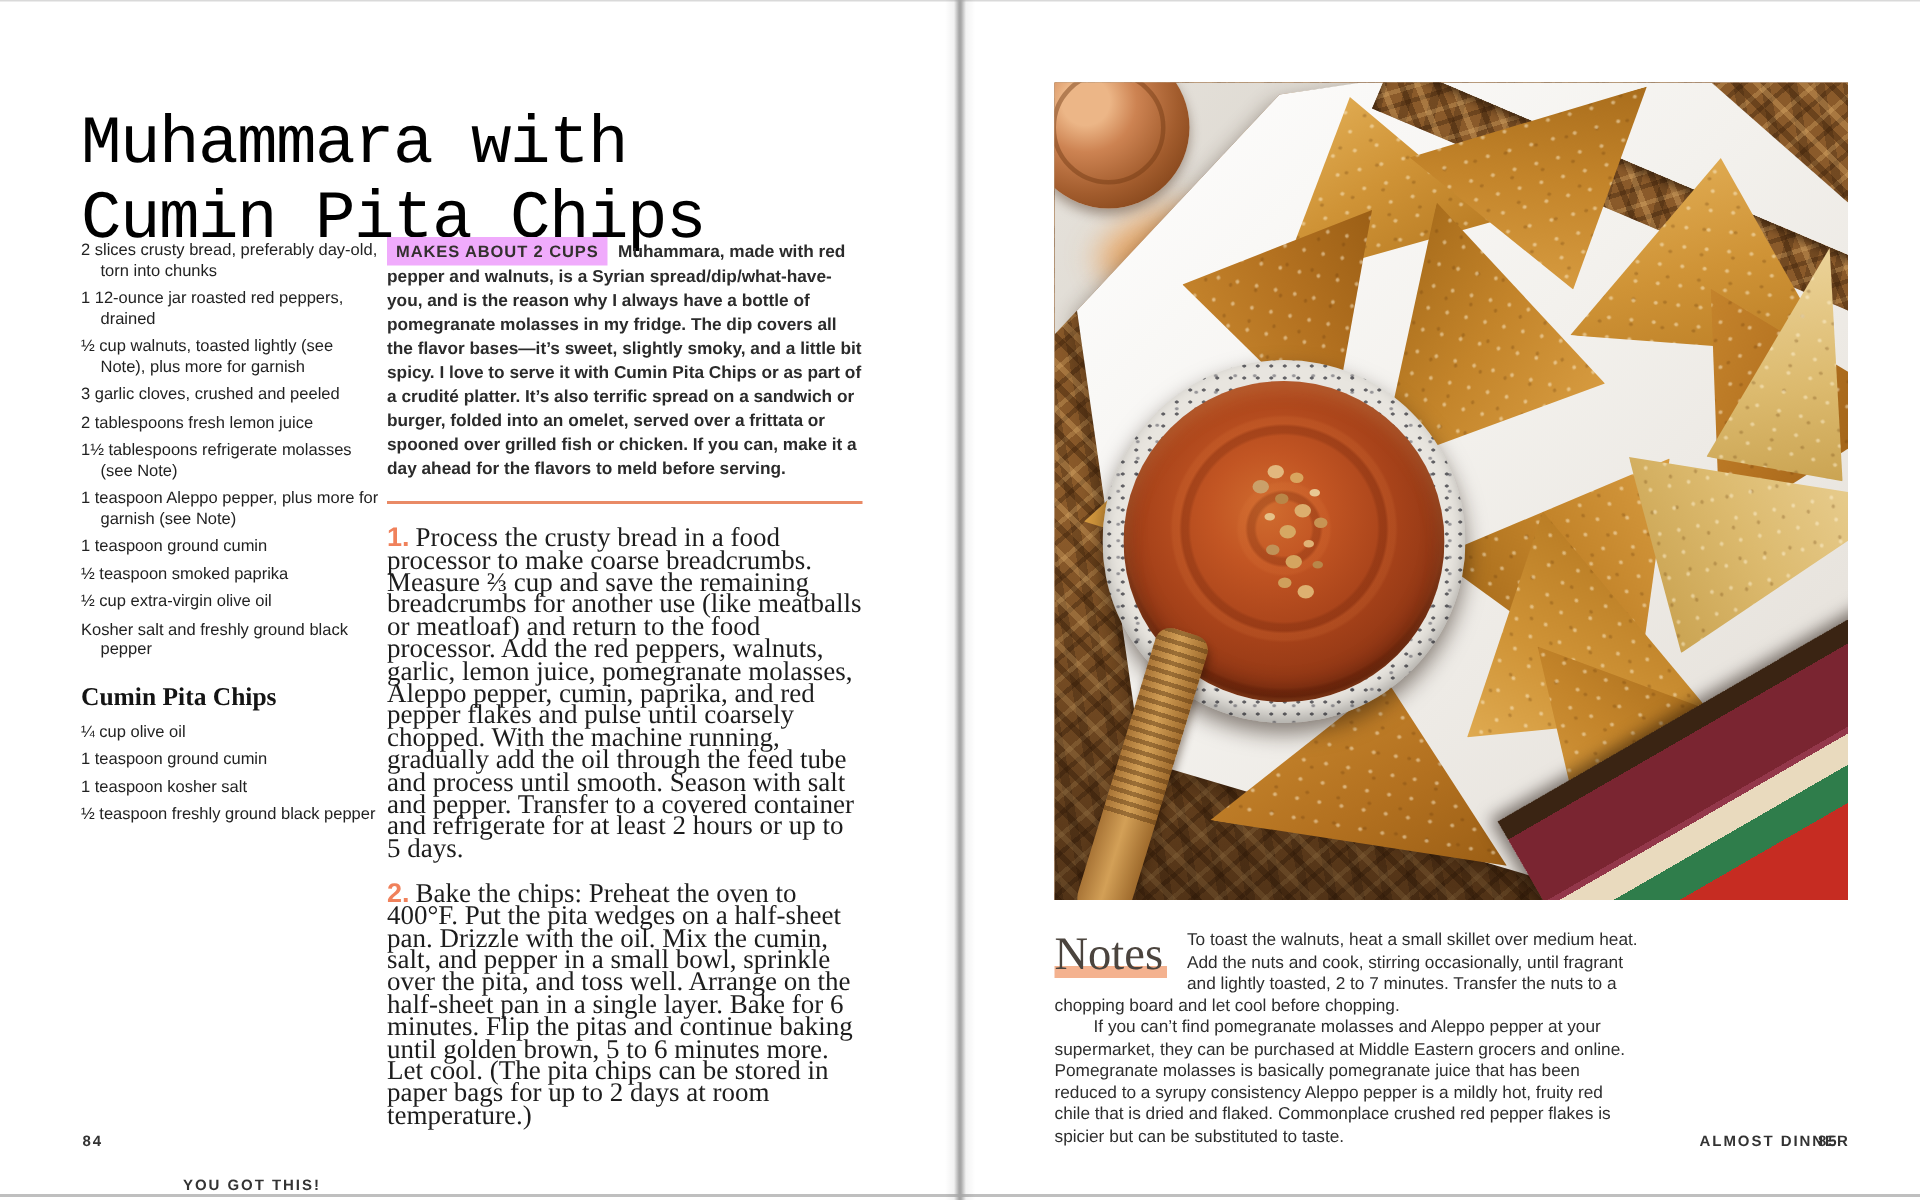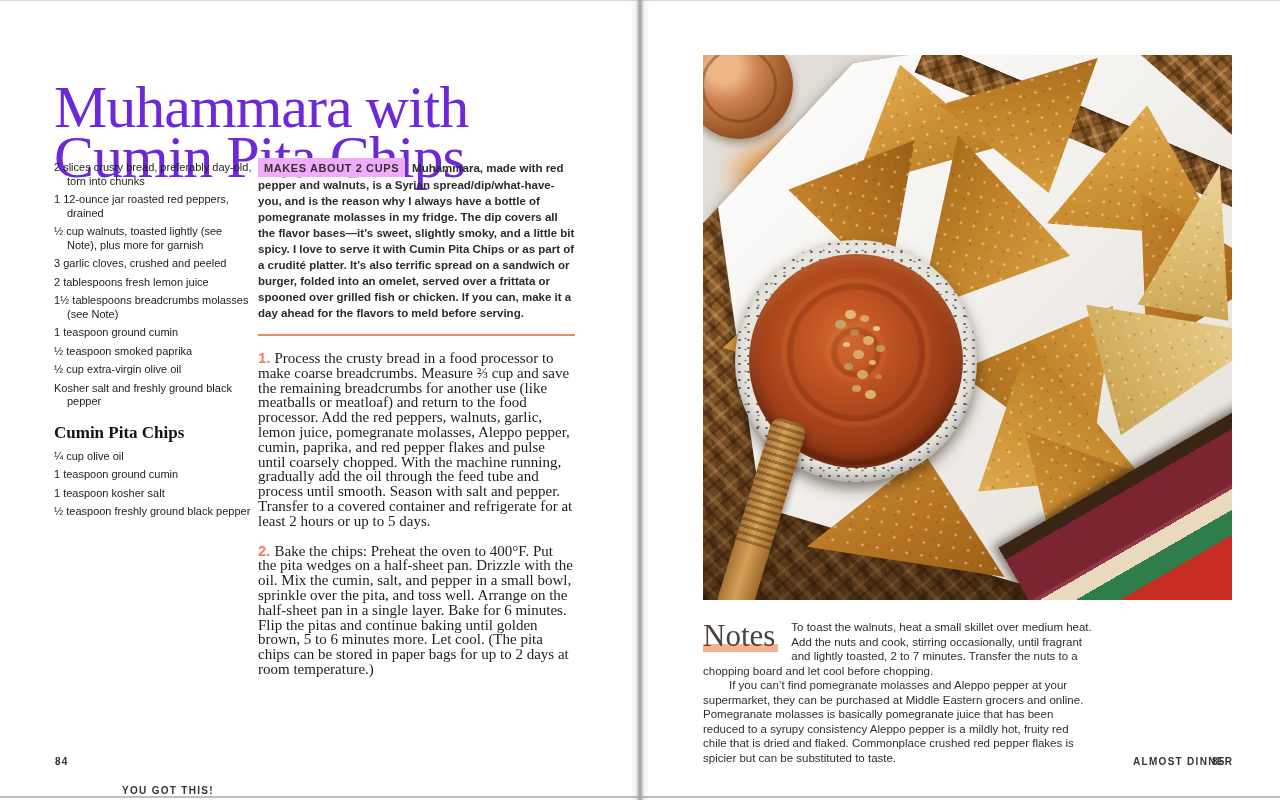--- a/index.html
+++ b/index.html
@@ -13,35 +13,35 @@
   .abs{position:absolute;}
 
   
   .edge-top{left:0;top:0;width:1280px;height:1px;background:#d9d9d9;}
   .edge-bottom{left:0;top:796px;width:1280px;height:2px;background:#bfbfbf;}
   .gutter{left:630px;top:0;width:20px;height:800px;
     background:linear-gradient(90deg,rgba(0,0,0,0) 0%,rgba(0,0,0,.05) 30%,#a6a6a6 47%,#a6a6a6 53%,rgba(0,0,0,.05) 70%,rgba(0,0,0,0) 100%);}
 
   
   .title{left:54px;top:42px;width:480px;
-    font-family:Liberation Serif, serif;font-weight:400;
-    font-size:60px;line-height:50px;letter-spacing:-1px;color:#6d28d9;}
+    font-family:Liberation Mono, monospace;font-weight:400;
+    font-size:45px;line-height:50px;letter-spacing:-1px;color:#000000;}
   .ing-col{left:54px;top:161px;width:200px;font-size:11px;line-height:13.5px;color:#222;}
   .ing-col ul{list-style:none;margin:0;padding:0;}
   .ing-col li{padding-left:13px;text-indent:-13px;margin:0 0 5px 0;}
   .sub-head{font-family:"Liberation Serif",serif;font-weight:700;
     font-size:17px;line-height:20px;color:#141414;margin:14px 0 7px 0;}
   .mid-col{left:258px;top:158px;width:317px;}
   .intro{margin:0;font-size:11.5px;line-height:16px;font-weight:700;color:#2b2b2b;}
   .badge{display:inline-block;background:#f0abfc;color:#33302e;
     font-size:11px;font-weight:700;letter-spacing:.6px;
     padding:2px 6px 1px 6px;margin-right:7px;}
   .rule{margin-top:13px;height:2px;background:#e98a66;width:100%;}
   .step{margin:15px 0 0 0;font-family:"Liberation Serif",serif;
-    font-size:15px;line-height:14.8px;color:#1d1d1d;}
+    font-size:18px;line-height:14.8px;color:#1d1d1d;}
   .step:first-of-type{margin-top:21px;}
   .step-num{font-family:"Liberation Sans",sans-serif;font-weight:700;color:#f0815b;margin-right:4px;}
   .footer{font-size:10px;font-weight:700;letter-spacing:1.3px;color:#333;top:756px;}
   .f-84{left:55px;} .f-ygt{left:122px;margin-top:29px;} .f-ad{left:1133px;} .f-85{left:1212px;text-align:right;}
 
   
   .notes{left:703px;top:620px;width:392px;font-size:11.5px;line-height:14.5px;color:#2e2e2e;}
   .notes-head{float:left;margin:1px 13px 0 0;
     font-family:"Liberation Serif",serif;font-size:31px;line-height:30px;color:#4b443e;
     background:linear-gradient(to top,rgba(0,0,0,0) 1px,#f4b28f 1px 9px,rgba(0,0,0,0) 9px);
@@ -150,21 +150,22 @@
     <span style="display:block">Cumin Pita Chips</span>
   </h1>
 
   <div class="abs ing-col">
     <ul>
       <li>2 slices crusty bread, preferably day-old, torn into chunks</li>
       <li>1 12-ounce jar roasted red peppers, drained</li>
       <li>½ cup walnuts, toasted lightly (see Note), plus more for garnish</li>
       <li>3 garlic cloves, crushed and peeled</li>
       <li>2 tablespoons fresh lemon juice</li>
-      <li>1½ tablespoons breadcrumbs molasses (see Note)</li>
+      <li>1½ tablespoons refrigerate molasses (see Note)</li>
+      <li>1 teaspoon Aleppo pepper, plus more for garnish (see Note)</li>
       <li>1 teaspoon ground cumin</li>
       <li>½ teaspoon smoked paprika</li>
       <li>½ cup extra-virgin olive oil</li>
       <li>Kosher salt and freshly ground black pepper</li>
     </ul>
     <div class="sub-head">Cumin Pita Chips</div>
     <ul>
       <li>¼ cup olive oil</li>
       <li>1 teaspoon ground cumin</li>
       <li>1 teaspoon kosher salt</li>

